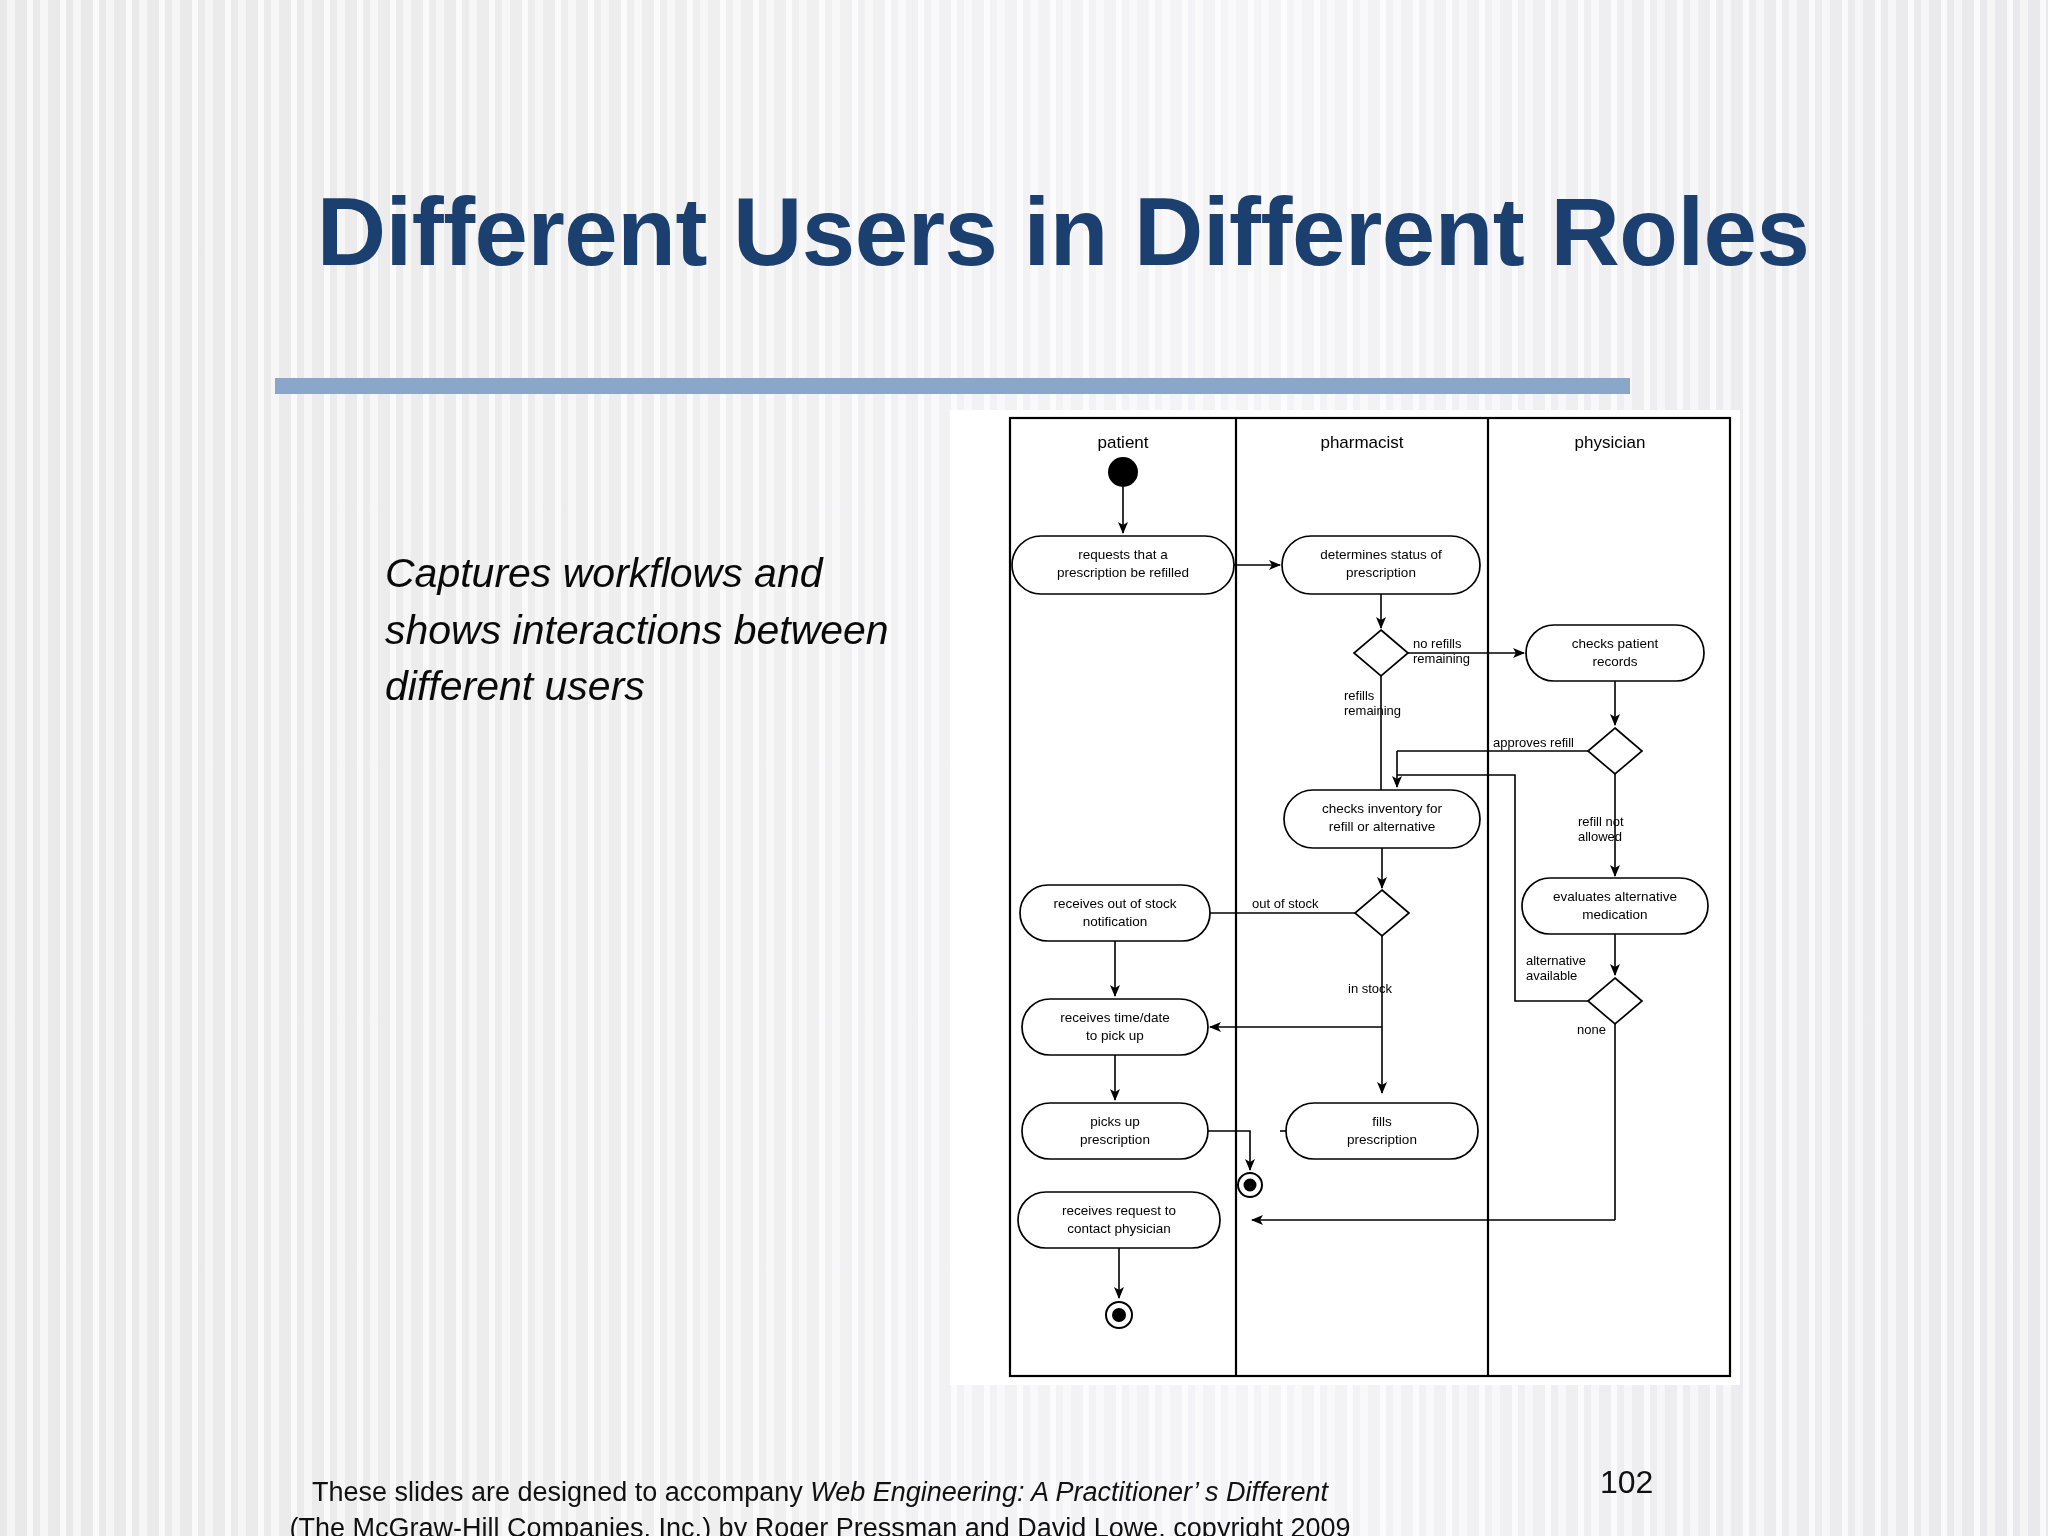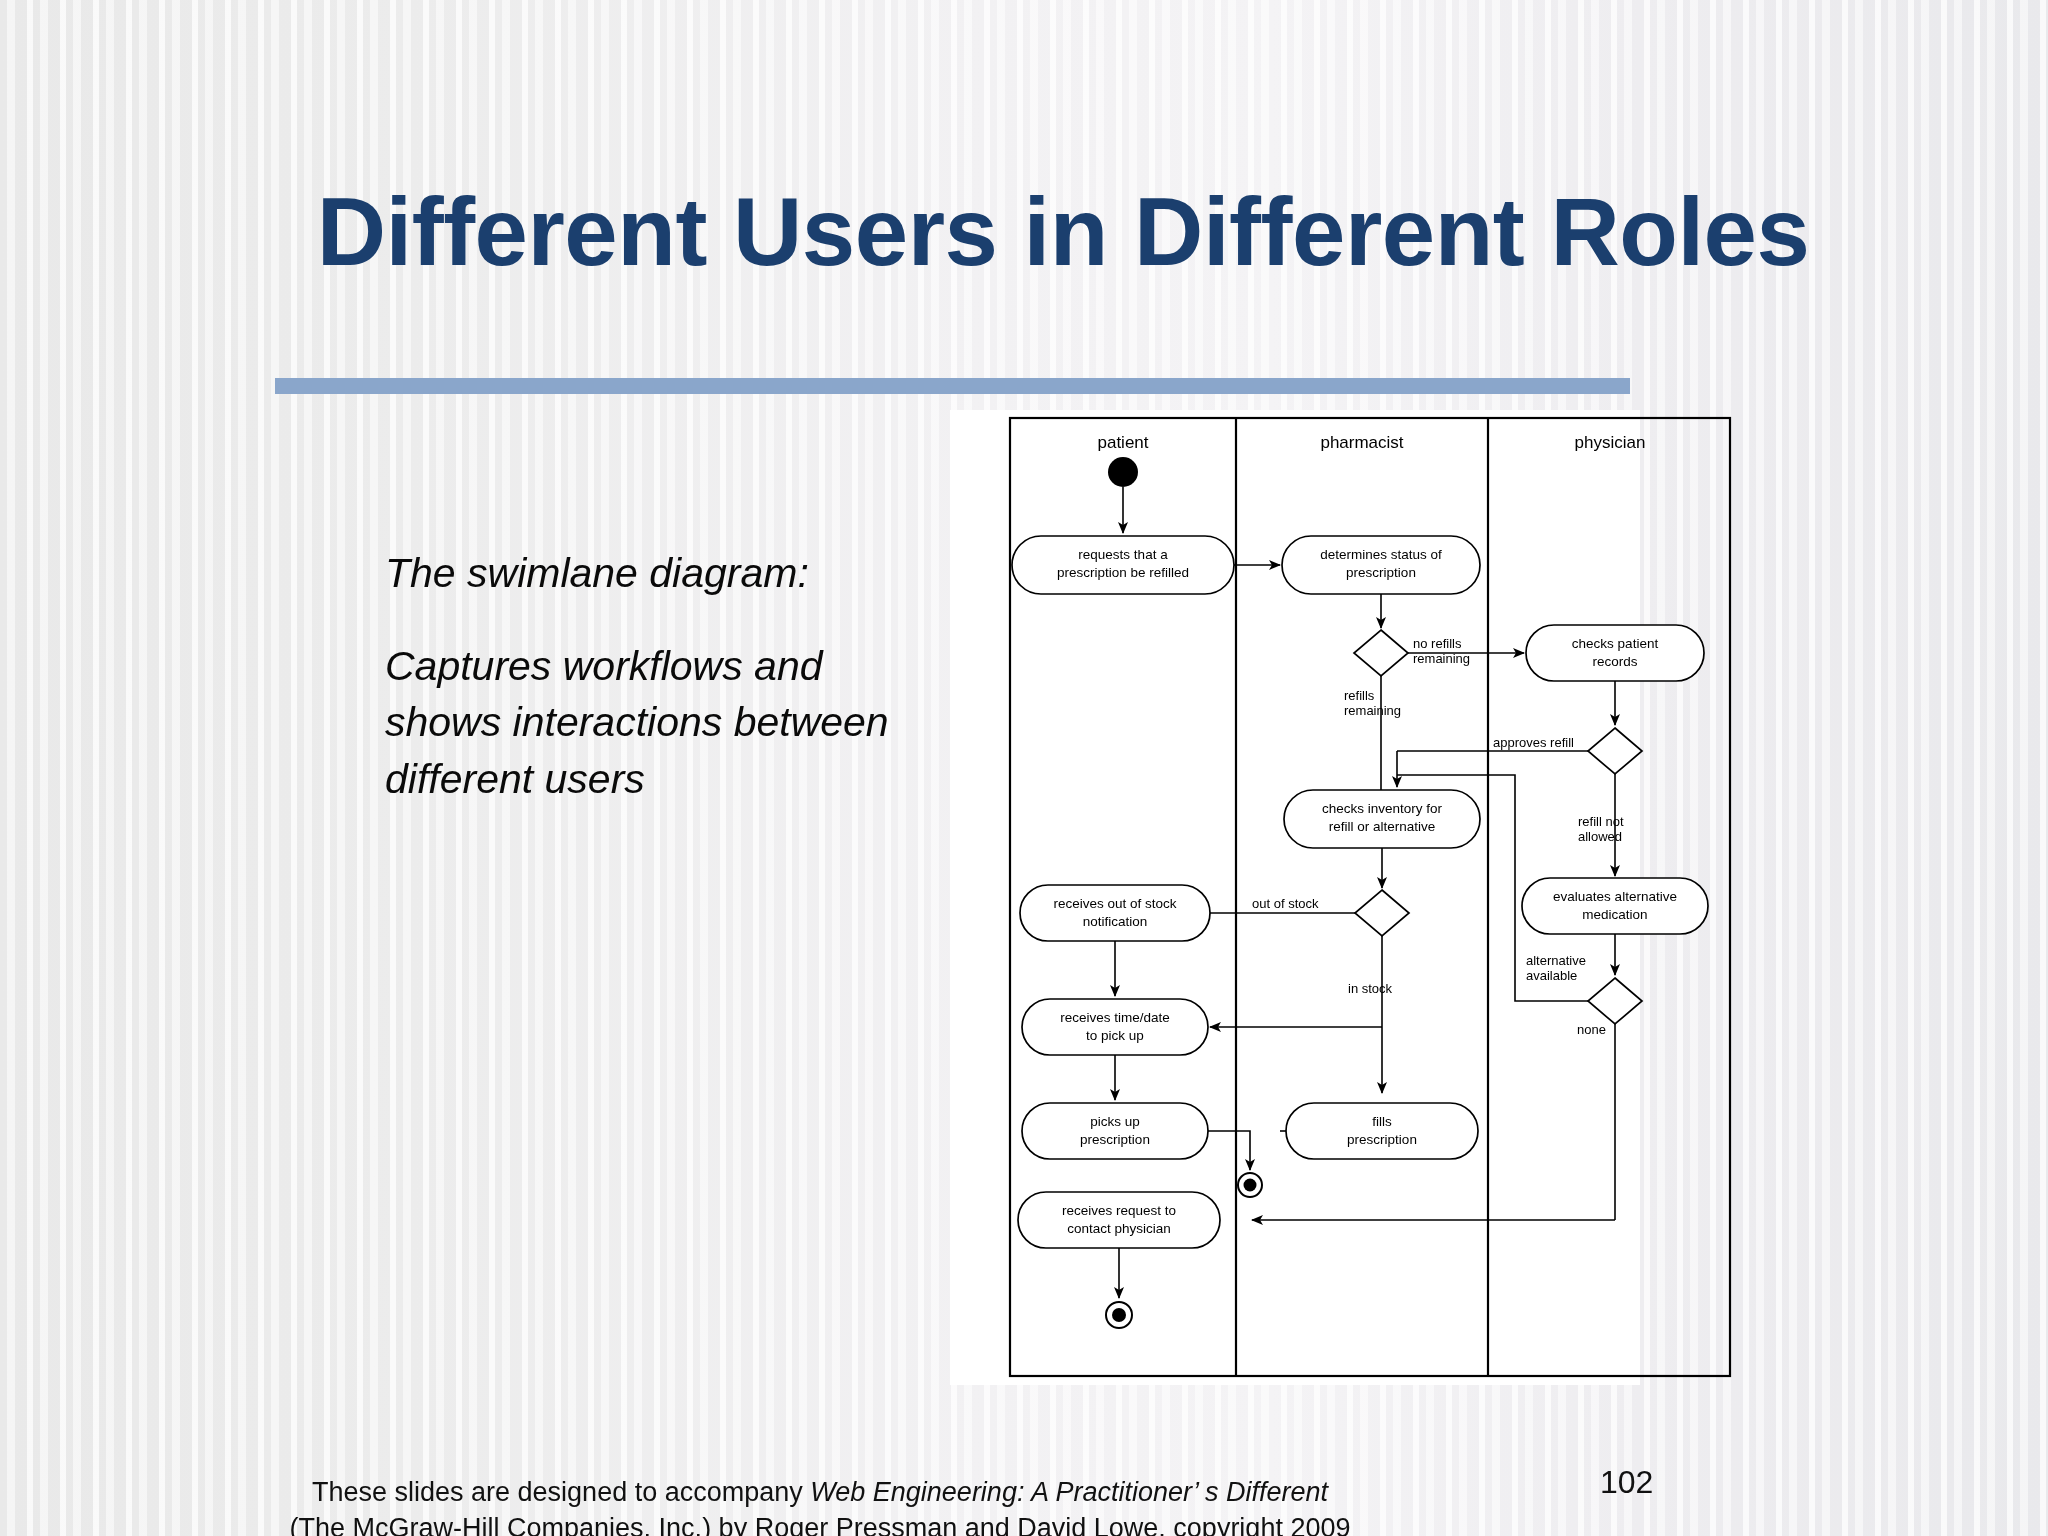--- a/index.html
+++ b/index.html
@@ -43,21 +43,21 @@
     color:#0a0a0a;
     font-style:italic;
     font-size:41px;
     line-height:1.38;
   }
   #body-text .para{margin-bottom:36px;}
   #body-text .para:last-child{margin-bottom:0;font-style:italic;}
 
   
   #diagram{
-    position:absolute;left:950px;top:410px;width:690px;height:975px;
+    position:absolute;left:950px;top:410px;width:790px;height:975px;
     background:#ffffff;
   }
   #diagram svg{display:block;width:790px;height:975px;}
 
   
   #footer{
     position:absolute;left:230px;top:1474px;width:1180px;
     text-align:center;
     font-size:27px;line-height:1.35;
     color:#111;
@@ -71,21 +71,20 @@
 </head>
 <body>
 
 <div id="stripes"></div>
 
 <h1 id="title">Different Users in Different Roles</h1>
 
 <div id="rule"></div>
 
 <div id="body-text">
-  <div class="para">The swimlane diagram:</div>
   <div class="para">Captures workflows and shows interactions between different users</div>
 </div>
 
 <div id="diagram">
 <svg viewBox="0 0 790 975" xmlns="http://www.w3.org/2000/svg">
   <defs>
     <marker id="ah" markerWidth="12" markerHeight="10" refX="11" refY="5" orient="auto" markerUnits="userSpaceOnUse">
       <path d="M0,0 L12,5 L0,10 L3,5 Z" fill="#000"></path>
     </marker>
     <style>

